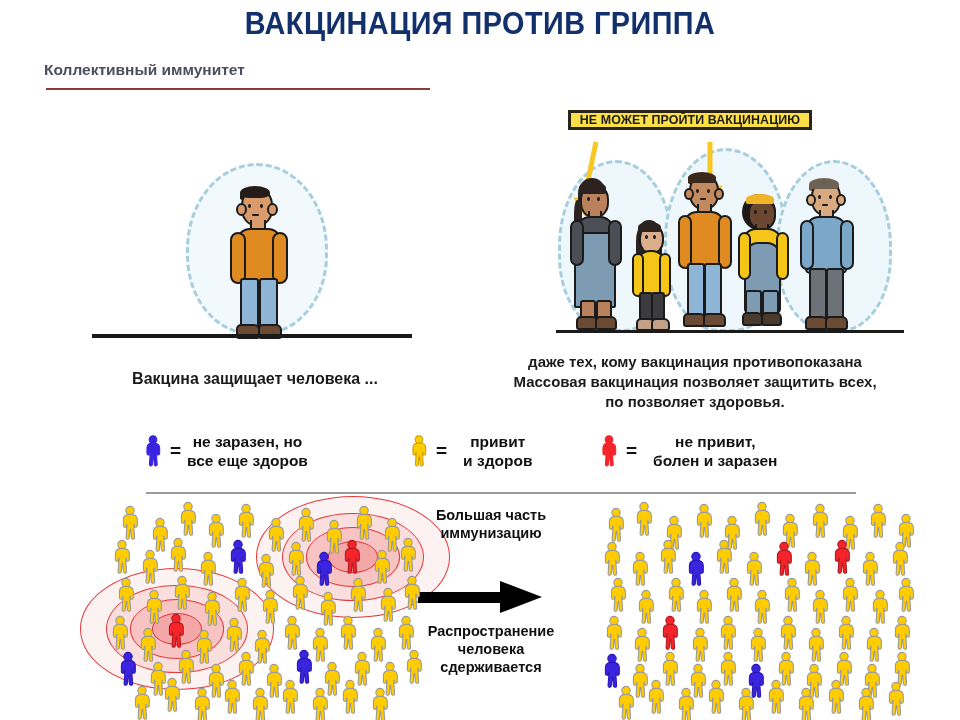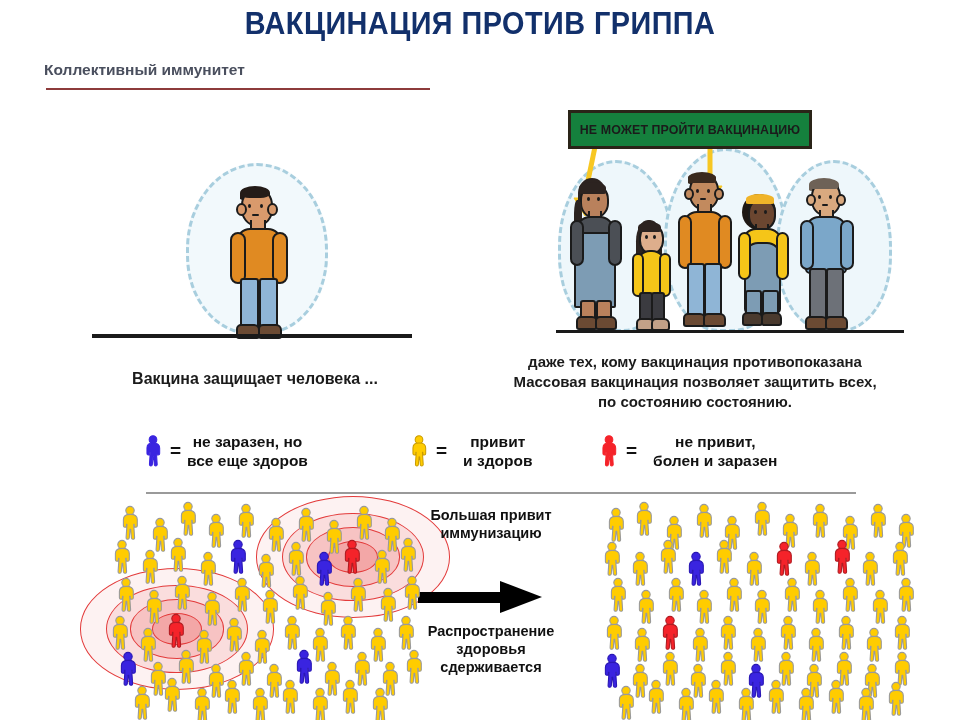--- a/index.html
+++ b/index.html
@@ -61,22 +61,22 @@
   .p-eye{position:absolute;background:#1b1b1b;border-radius:50%;width:3px;height:4px;}
   .p-mouth{position:absolute;background:#1b1b1b;border-radius:2px;}
 
   
   .bubble-r{
     position:absolute;border:3px dashed #a8cede;
     border-radius:50% 50% 44% 44%;background:#eef7fb;box-sizing:border-box;
   }
   .ground-right{position:absolute;left:556px;top:330px;width:348px;height:3px;background:#1a1a1a;}
   .callout{
-    position:absolute;left:568px;top:110px;width:244px;height:39px;
-    background:#15803d;border:3px solid #2a2418;box-sizing:border-box;
+    position:absolute;left:568px;top:110px;width:244px;height:20px;
+    background:#fde047;border:3px solid #2a2418;box-sizing:border-box;
     display:flex;align-items:center;justify-content:center;
     font-size:12.4px;font-weight:bold;color:#1b1b1b;letter-spacing:.1px;
   }
   .caption-right{
     position:absolute;left:470px;top:352px;width:450px;text-align:center;
     font-size:15px;font-weight:bold;color:#1b1b1b;line-height:20px;
   }
 
   
   .legend-item{position:absolute;display:flex;align-items:center;gap:6px;}
@@ -233,21 +233,21 @@
     <div class="p-leg" style="left:26px;top:90px;width:14px;height:52px;background:#6d7178;"></div>
     <div class="p-shoe" style="left:5px;top:138px;width:19px;height:10px;"></div>
     <div class="p-shoe" style="left:25px;top:138px;width:19px;height:10px;"></div>
   </div>
 
   <div class="ground-right"></div>
   <div class="callout">НЕ МОЖЕТ ПРОЙТИ ВАКЦИНАЦИЮ</div>
   <div class="caption-right">
     <div>даже тех, кому вакцинация противопоказана</div>
     <div>Массовая вакцинация позволяет защитить всех,</div>
-    <div>по состоянию состоянию.</div>
+    <div>по позволяет здоровья.</div>
   </div>
 
   <div class="legend-item" style="left:142px;top:432px;">
     <span id="legend-icon-0">
         <svg width="22" height="34" viewBox="0 0 24 34" style="display:block;overflow:visible">
           <g fill="#3a24e0" stroke="#3a24e0" stroke-width="1.1" stroke-linejoin="round">
             <circle cx="12" cy="4.6" r="4.2"></circle>
             <path d="M12 8.4c-4.3 0-6.6 1.9-6.6 5.2v6.1c0 1 .7 1.6 1.6 1.6 .9 0 1.5-.6 1.5-1.6v-1.4l.5 0 -.9 13.3c-.05 1 .6 1.7 1.6 1.7 .95 0 1.5-.65 1.6-1.6l.7-8.3 .7 0 .7 8.3c.1 .95 .65 1.6 1.6 1.6 1 0 1.65-.7 1.6-1.7l-.9-13.3 .5 0v1.4c0 1 .6 1.6 1.5 1.6.9 0 1.6-.6 1.6-1.6v-6.1c0-3.3-2.3-5.2-6.6-5.2z"></path>
           </g>
         </svg>
@@ -1323,24 +1323,24 @@
         <svg width="24" height="34" viewBox="0 0 24 34" style="display:block;overflow:visible">
           <g fill="#ffcc00" stroke="#9a9a9a" stroke-width="1.1" stroke-linejoin="round">
             <circle cx="12" cy="4.6" r="4.2"></circle>
             <path d="M12 8.4c-4.3 0-6.6 1.9-6.6 5.2v6.1c0 1 .7 1.6 1.6 1.6 .9 0 1.5-.6 1.5-1.6v-1.4l.5 0 -.9 13.3c-.05 1 .6 1.7 1.6 1.7 .95 0 1.5-.65 1.6-1.6l.7-8.3 .7 0 .7 8.3c.1 .95 .65 1.6 1.6 1.6 1 0 1.65-.7 1.6-1.7l-.9-13.3 .5 0v1.4c0 1 .6 1.6 1.5 1.6.9 0 1.6-.6 1.6-1.6v-6.1c0-3.3-2.3-5.2-6.6-5.2z"></path>
           </g>
         </svg>
       </div>
     </div>
 
   <div class="mid-top">
-    <div>Большая привит</div>
+    <div>Большая часть</div>
     <div>иммунизацию</div>
   </div>
   <div class="arrow-shaft"></div>
   <div class="arrow-head"></div>
   <div class="mid-bot">
     <div>Распространение</div>
-    <div>здоровья</div>
+    <div>человека</div>
     <div>сдерживается</div>
   </div>
 
 </div>
 
 </body></html>

